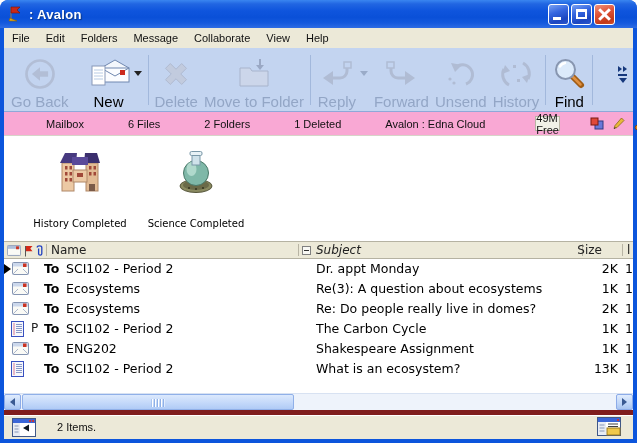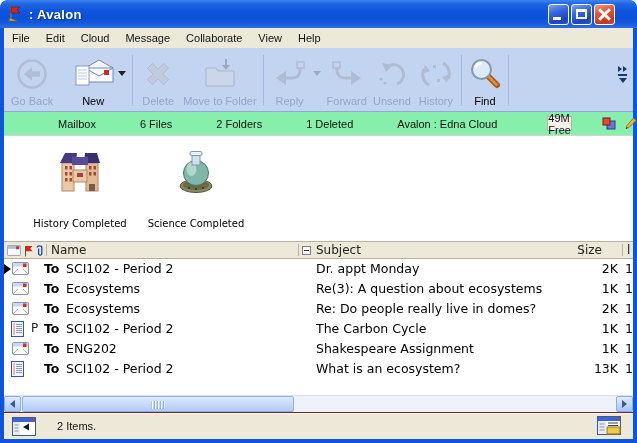--- a/index.html
+++ b/index.html
@@ -33,38 +33,38 @@
 
   
   .menubar { height:20px; background:#ece9d8; display:flex; align-items:center;
     font-size:11px; color:#111; flex:0 0 auto; }
   .menu-item { padding:2px 8px; }
 
   
   .toolbar { height:64px; flex:0 0 auto; background:#c3d4f0; border-bottom:1px solid #8fa8d8;
     display:flex; align-items:stretch; padding:3px 2px 2px 4px; }
   .tbtn { display:flex; flex-direction:column; align-items:center; justify-content:space-between;
-    padding:1px 3px; font-size:11px; color:#93a6c6; }
+    padding:1px 3px; font-size:15px; color:#93a6c6; }
   .tbtn .ticon { flex:1; display:flex; align-items:center; justify-content:center; }
   .tbtn.enabled { color:#000; }
   .tlabel { white-space:nowrap; line-height:13px; }
   .tsep { width:1px; background:#f2f6fc; border-left:1px solid #a2b8dc; margin:4px 3px; }
   .tdrop { display:flex; align-items:center; padding:0 3px 14px 0; }
   .arrow-down-sm { width:0; height:0; border-left:4px solid transparent; border-right:4px solid transparent; border-top:5px solid #222; }
   .arrow-down-sm.dis { border-top-color:#9aabc8; }
   .tspacer { flex:1; }
   .chevron-btn { display:flex; flex-direction:column; align-items:center; justify-content:center; gap:2px; padding:0 4px 12px 2px; }
   .chev-row { display:flex; gap:1px; }
   .chev-tri { width:0; height:0; border-top:3px solid transparent; border-bottom:3px solid transparent; border-left:4px solid #16387c; }
   .chev-bar { width:9px; height:2px; background:#16387c; }
   .chev-down { width:0; height:0; border-left:4px solid transparent; border-right:4px solid transparent; border-top:5px solid #16387c; }
 
   
-  .infobar { height:24px; flex:0 0 auto; background:#86efac; border-bottom:1px solid #d6d4c8;
-    display:flex; align-items:center; font-size:11px; color:#111; padding:0 8px 0 16px;gap:30px; }
+  .infobar { height:24px; flex:0 0 auto; background:#f9a8d4; border-bottom:1px solid #d6d4c8;
+    display:flex; align-items:center; font-size:11px; color:#111; padding:0 8px 0 4px;gap:30px; }
   .infobar .seg { margin-right:14px; white-space:nowrap; }
   .infobar .mailbox-ic { margin-right:8px; }
   .free-box { width:118px; height:15px; border:1px solid #b8b4a4; background:#f1f1e8;
     display:flex; align-items:center; justify-content:center; font-size:11px; margin-left:6px; }
   .info-right { margin-left:auto; display:flex; align-items:center; gap:9px; padding-right:2px; }
 
   
   .iconarea { height:105px; flex:0 0 auto; background:#fff; position:relative; }
   .wicon { position:absolute; top:12px; width:120px; display:flex; flex-direction:column; align-items:center; }
   .wicon.hist { left:16px; } .wicon.sci { left:132px; }
@@ -101,21 +101,21 @@
     border:1px solid #8cabe8; border-radius:2px; display:flex; align-items:center; justify-content:center; }
   .sbtn.left { left:0; } .sbtn.right { right:0; }
   .tri-l { width:0; height:0; border-top:4px solid transparent; border-bottom:4px solid transparent; border-right:5px solid #3a5a92; }
   .tri-r { width:0; height:0; border-top:4px solid transparent; border-bottom:4px solid transparent; border-left:5px solid #3a5a92; }
   .sthumb { position:absolute; left:18px; top:0; width:272px; height:16px; border:1px solid #90b0e8; border-radius:2px;
     background:linear-gradient(180deg,#dce9fd,#c4d9fa 55%,#b0cbf6); }
   .sgrip { position:absolute; left:50%; top:4px; transform:translateX(-50%); width:13px; height:8px;
     background:repeating-linear-gradient(90deg,#8fb0e6 0 1px,#fff 1px 2px,transparent 2px 3px); }
 
   
-  .statusbar { height:27px; flex:0 0 auto; background:#ece9d8; border-top:1px solid #7f1d1d;
+  .statusbar { height:27px; flex:0 0 auto; background:#ece9d8; border-top:5px solid #7f1d1d;
     box-shadow:inset 0 1px 0 #fff; display:flex; align-items:center; font-size:11px; color:#111; padding:12px 8px; }
   .ssep { width:1px; align-self:stretch; margin:3px 10px; background:#c6c3b2; border-right:1px solid #fff; }
   .status-right { margin-left:auto; padding-right:4px; }
 </style>
 </head>
 <body>
 
 <div class="window">
 
   <div class="titlebar">
@@ -136,21 +136,21 @@
           <span class="glyph-close"></span>
         </div>
     </div>
   </div>
 
   <div class="content">
 
     <div class="menubar">
       <span class="menu-item">File</span>
       <span class="menu-item">Edit</span>
-      <span class="menu-item">Cloud</span>
+      <span class="menu-item">Folders</span>
       <span class="menu-item">Message</span>
       <span class="menu-item">Collaborate</span>
       <span class="menu-item">View</span>
       <span class="menu-item">Help</span>
     </div>
 
     <div class="toolbar">
       <div class="tbtn">
         <span class="ticon">
           <svg width="36" height="36" viewBox="0 0 40 40">
@@ -355,21 +355,21 @@
       </span>
       <span class="hpos" style="left:31px; top:2px;">
         <svg width="9" height="13" viewBox="0 0 9 13">
           <path d="M2.2 3.5 C2.2 1.4 6.8 1.4 6.8 3.5 L6.8 9.8 C6.8 11.6 3.6 11.6 3.6 9.8 L3.6 4.4" fill="none" stroke="#2040c0" stroke-width="1.3"></path>
         </svg>
       </span>
       <span class="hsep" style="left:42px;"></span>
       <span class="hpos" style="left:47px;">Name</span>
       <span class="hsep" style="left:294px;"></span>
       <span class="minusbox" style="left:298px;"></span>
-      <span class="hpos" style="left:312px;">Subject</span>
+      <span class="hpos" style="left:312px;font-style:italic;">Subject</span>
       <span class="hsep" style="left:578px;"></span>
       <span class="hpos" style="left:540px; width:58px; text-align:right;">Size</span>
       <span class="hsep" style="left:618px;"></span>
       <span class="hpos" style="left:623px;">l</span>
     </div>
 
     <div class="listrows">
 
       <div class="lrow current">
         <span class="marker"></span>

